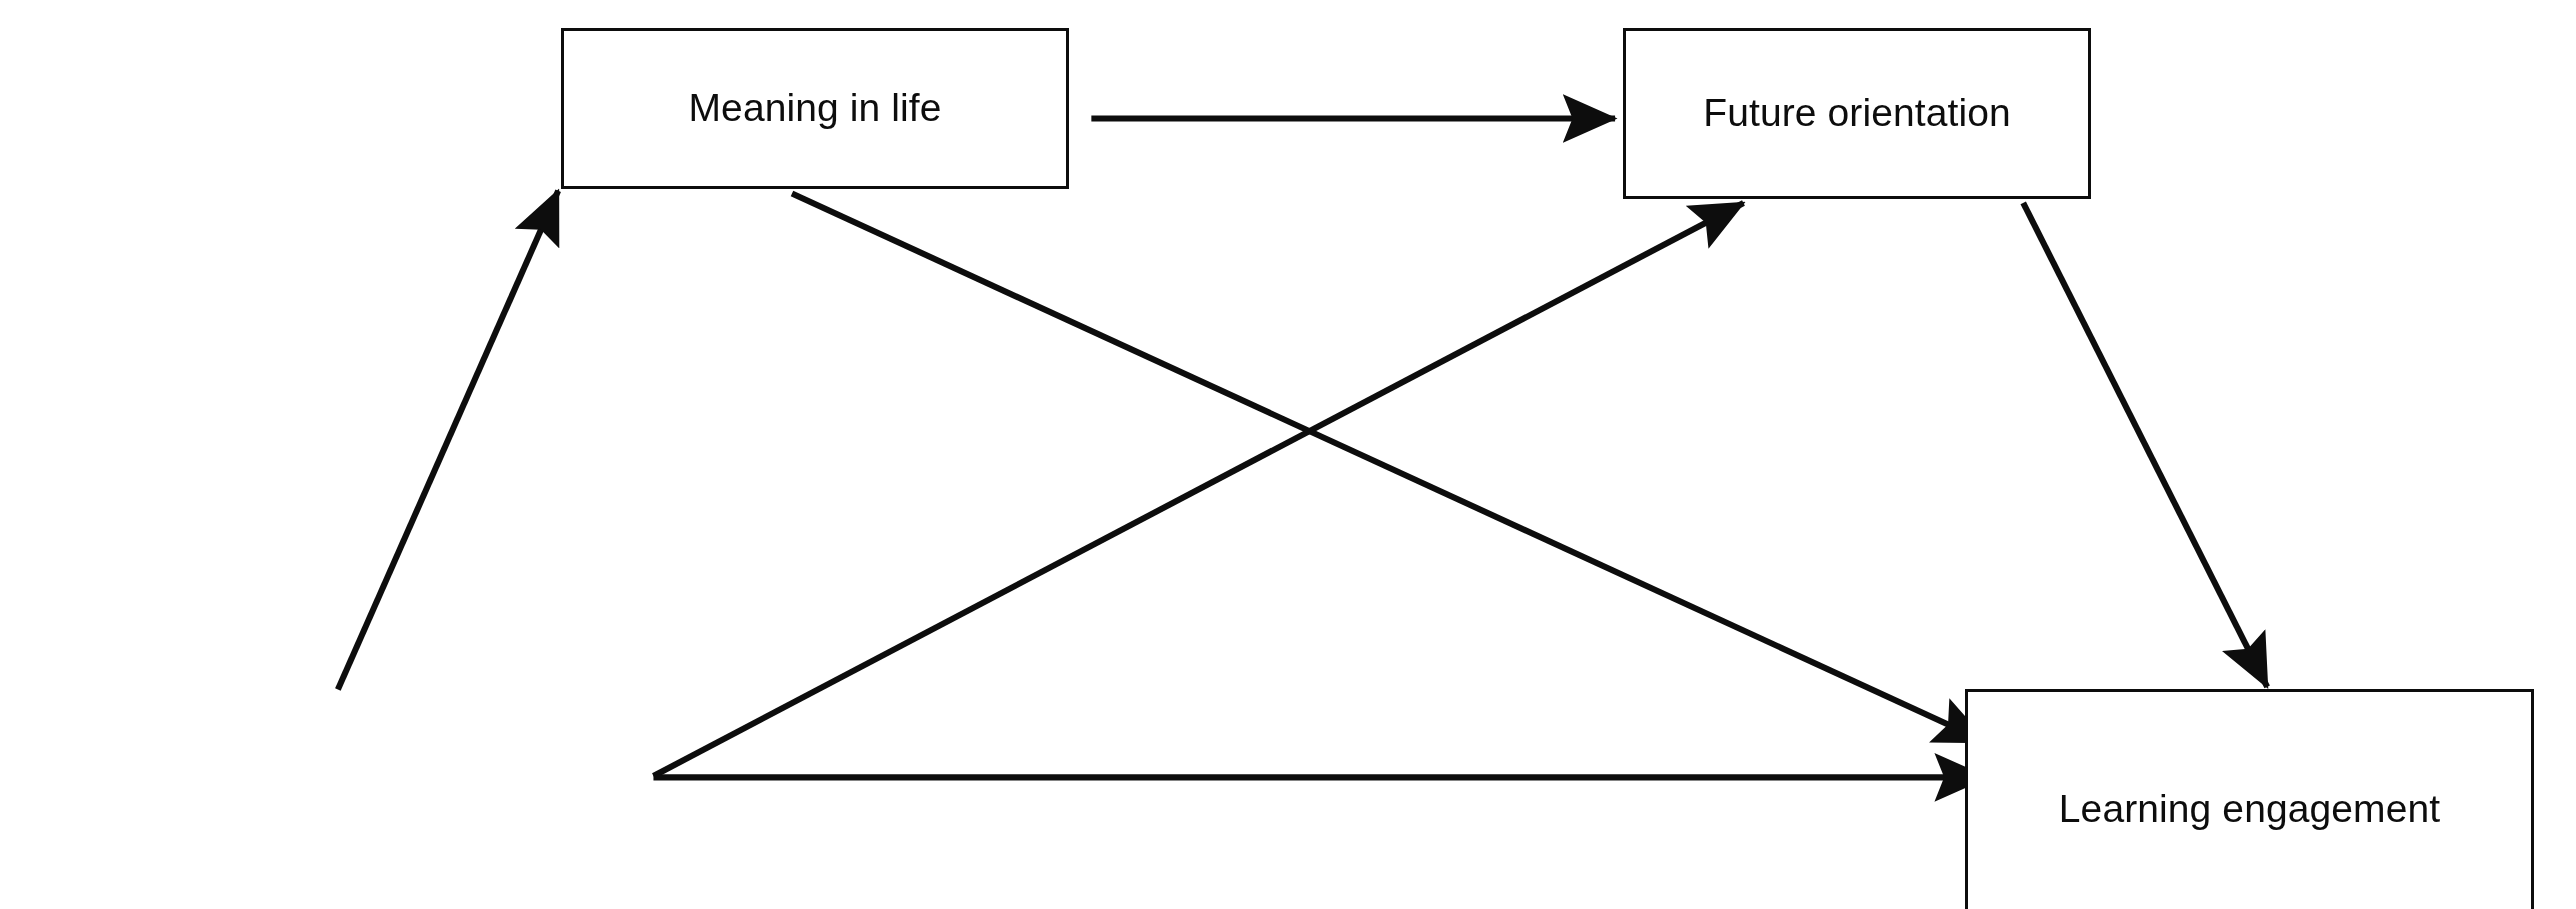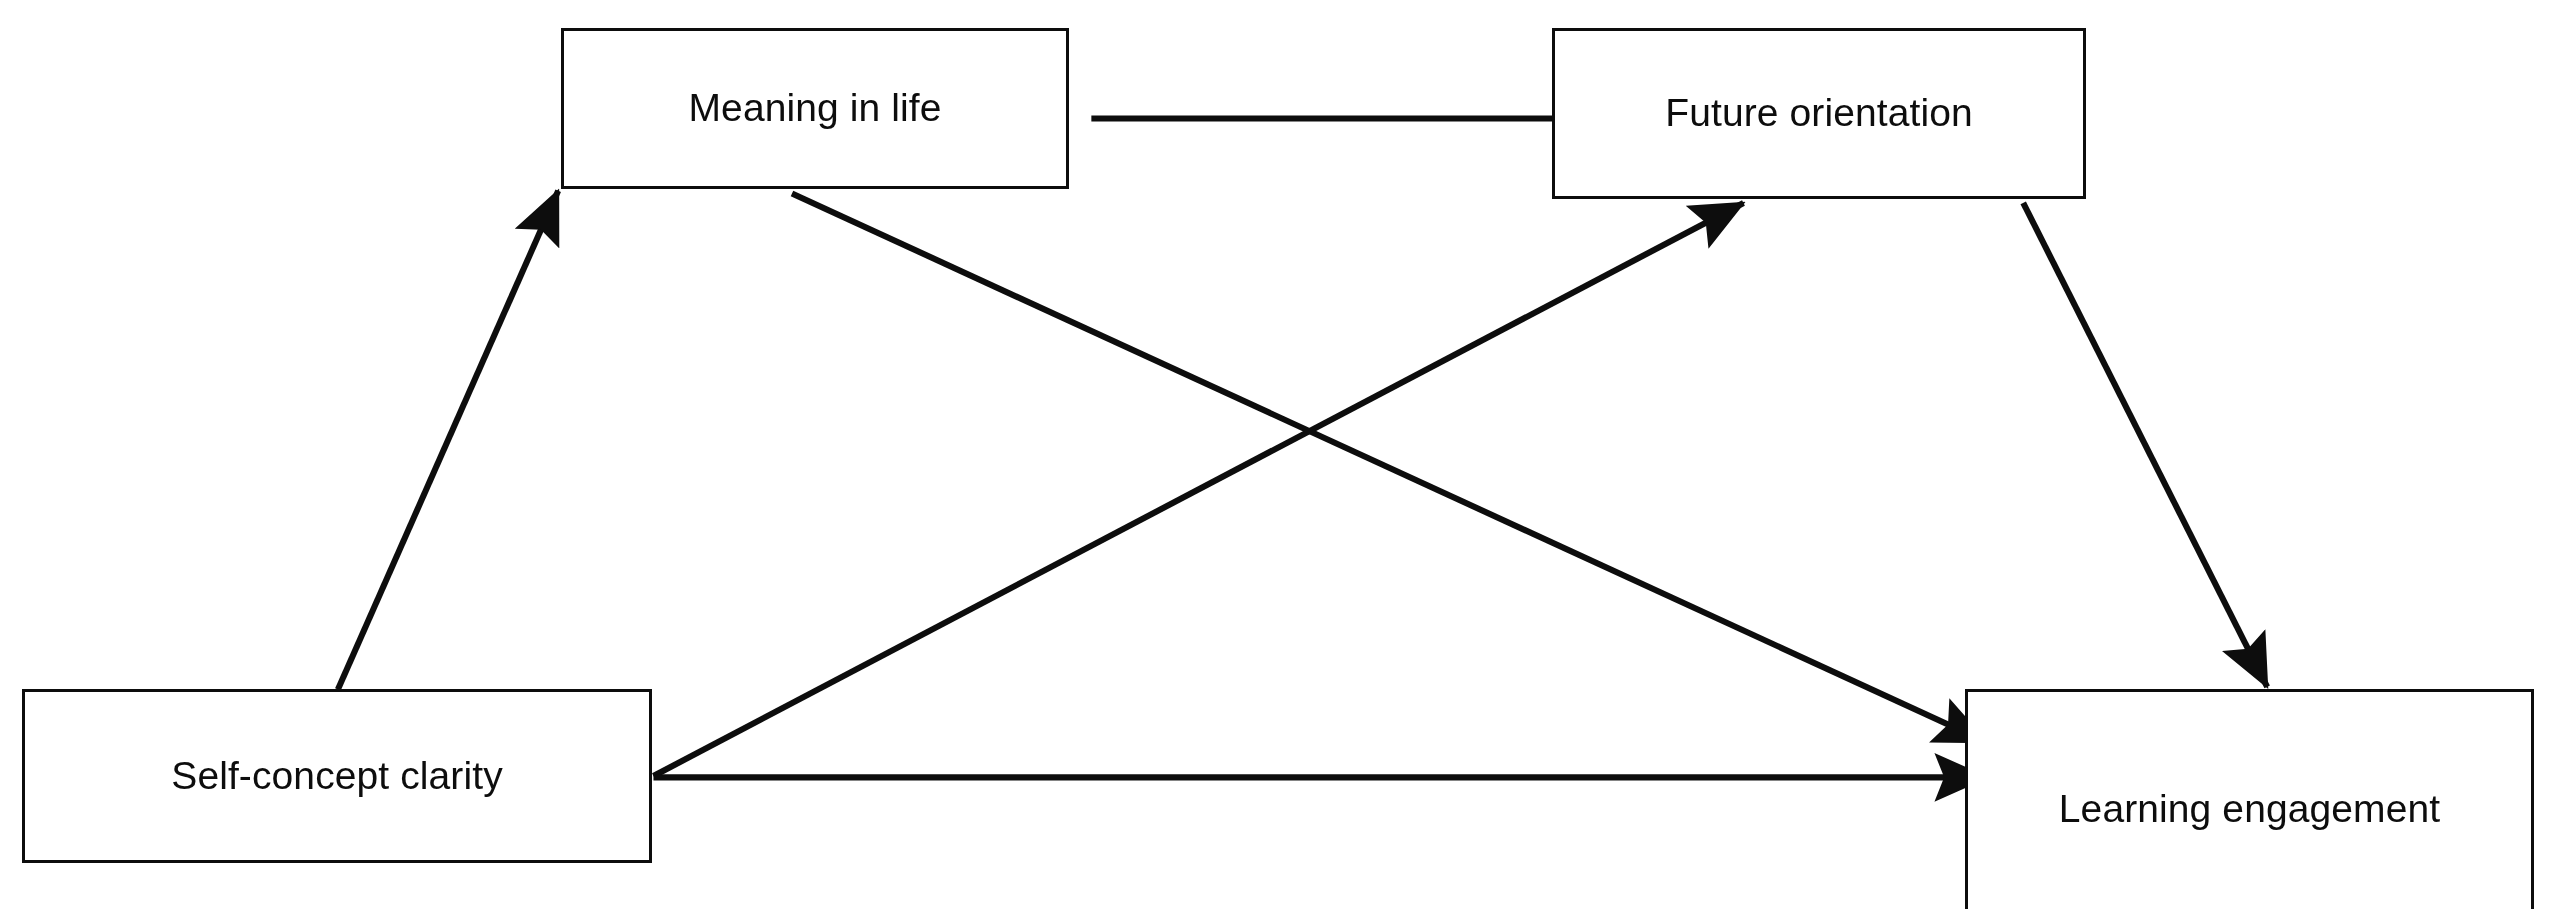--- a/index.html
+++ b/index.html
@@ -39,21 +39,21 @@
     font-size: 39px;
     font-weight: 400;
     color: #0d0d0d;
     line-height: 1.15;
     text-align: center;
     white-space: nowrap;
     letter-spacing: 0.1px;
   }
   
   #node-meaning-in-life  { left: 561px;  top: 28px;   width: 508px;  height: 161px; }
-  #node-future-orientation { left: 1552px; top: 28px;  width: 534px;  height: 171px; }
+  #node-future-orientation { left: 1623px; top: 28px;  width: 468px;  height: 171px; }
   #node-self-concept-clarity { left: 22px; top: 689px; width: 630px; height: 174px; }
   #node-learning-engagement  { left: 1956px; top: 689px; width: 569px; height: 241px; margin-left: 9px; }
 </style>
 </head>
 <body>
 
 <div id="diagram-canvas">
 
   <svg id="edge-layer" viewBox="0 0 3812 1346" xmlns="http://www.w3.org/2000/svg">
     <defs>
@@ -76,22 +76,19 @@
   </svg>
 
   <div class="node-box" id="node-meaning-in-life">
     <span class="node-label">Meaning in life</span>
   </div>
 
   <div class="node-box" id="node-future-orientation">
     <span class="node-label">Future orientation</span>
   </div>
 
-  <div class="node-box" id="node-self-concept-clarity">
-    <span class="node-label">Self-concept clarity</span>
-  </div>
 
   <div class="node-box" id="node-learning-engagement">
     <span class="node-label">Learning engagement</span>
   </div>
 
 </div>
 
 
 </body></html>

